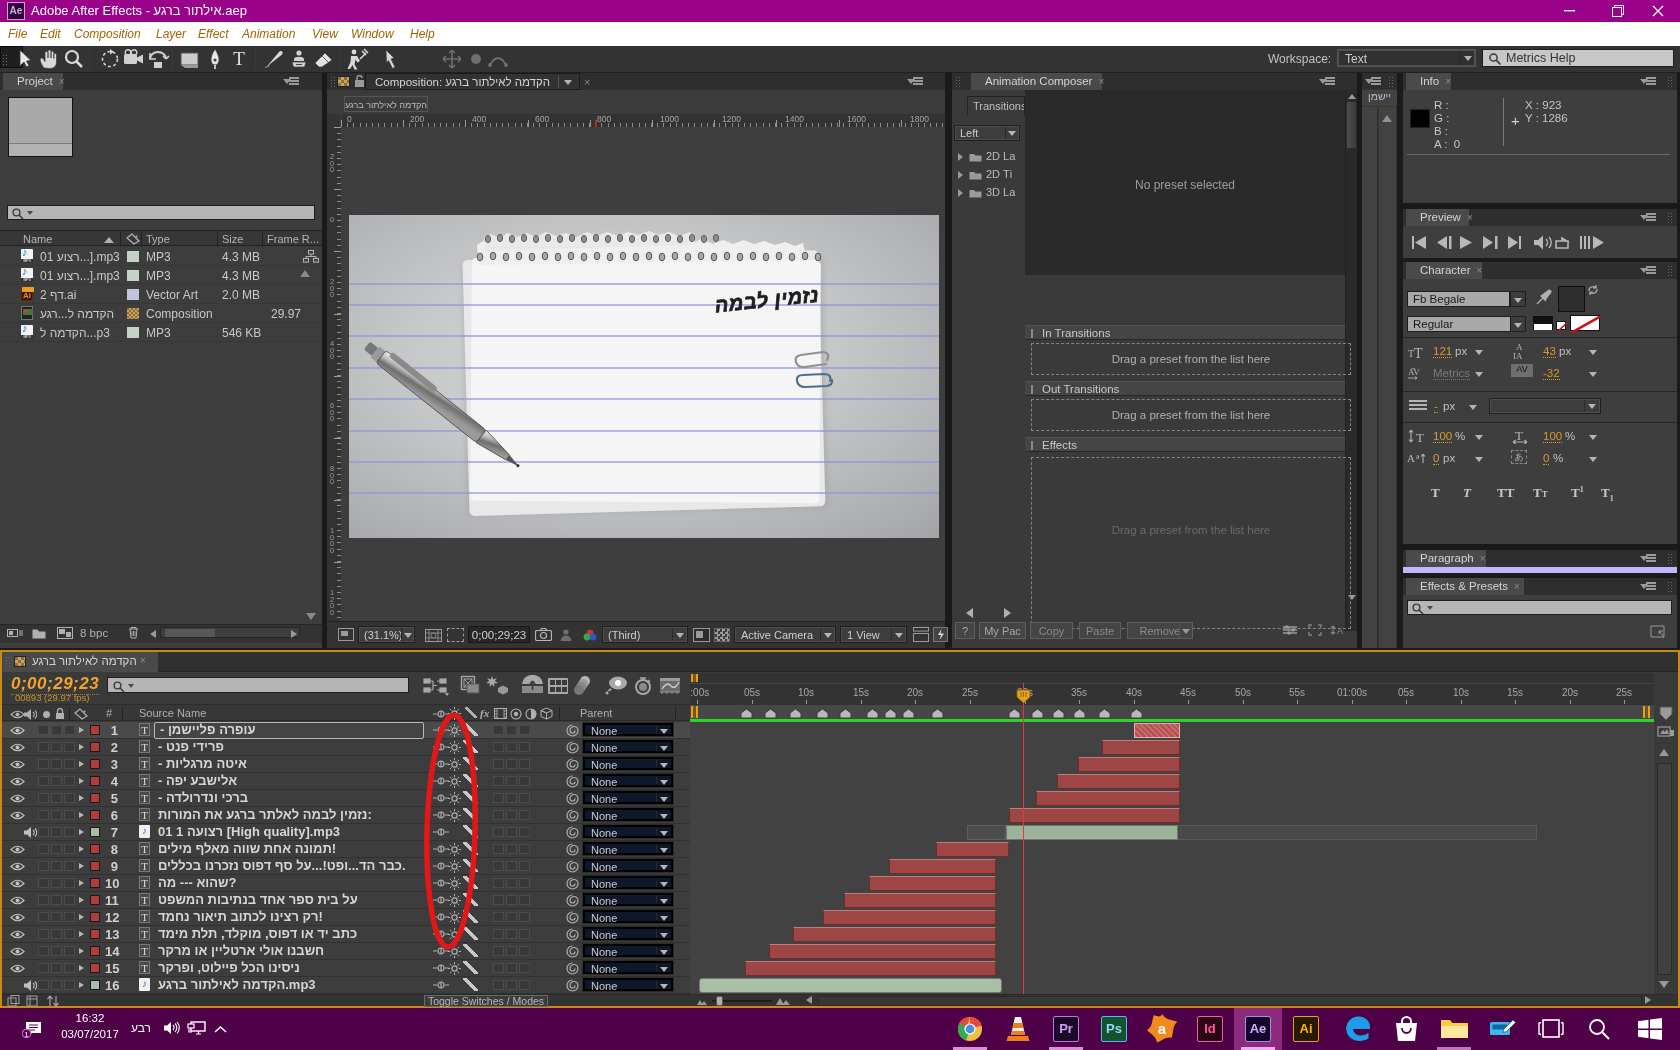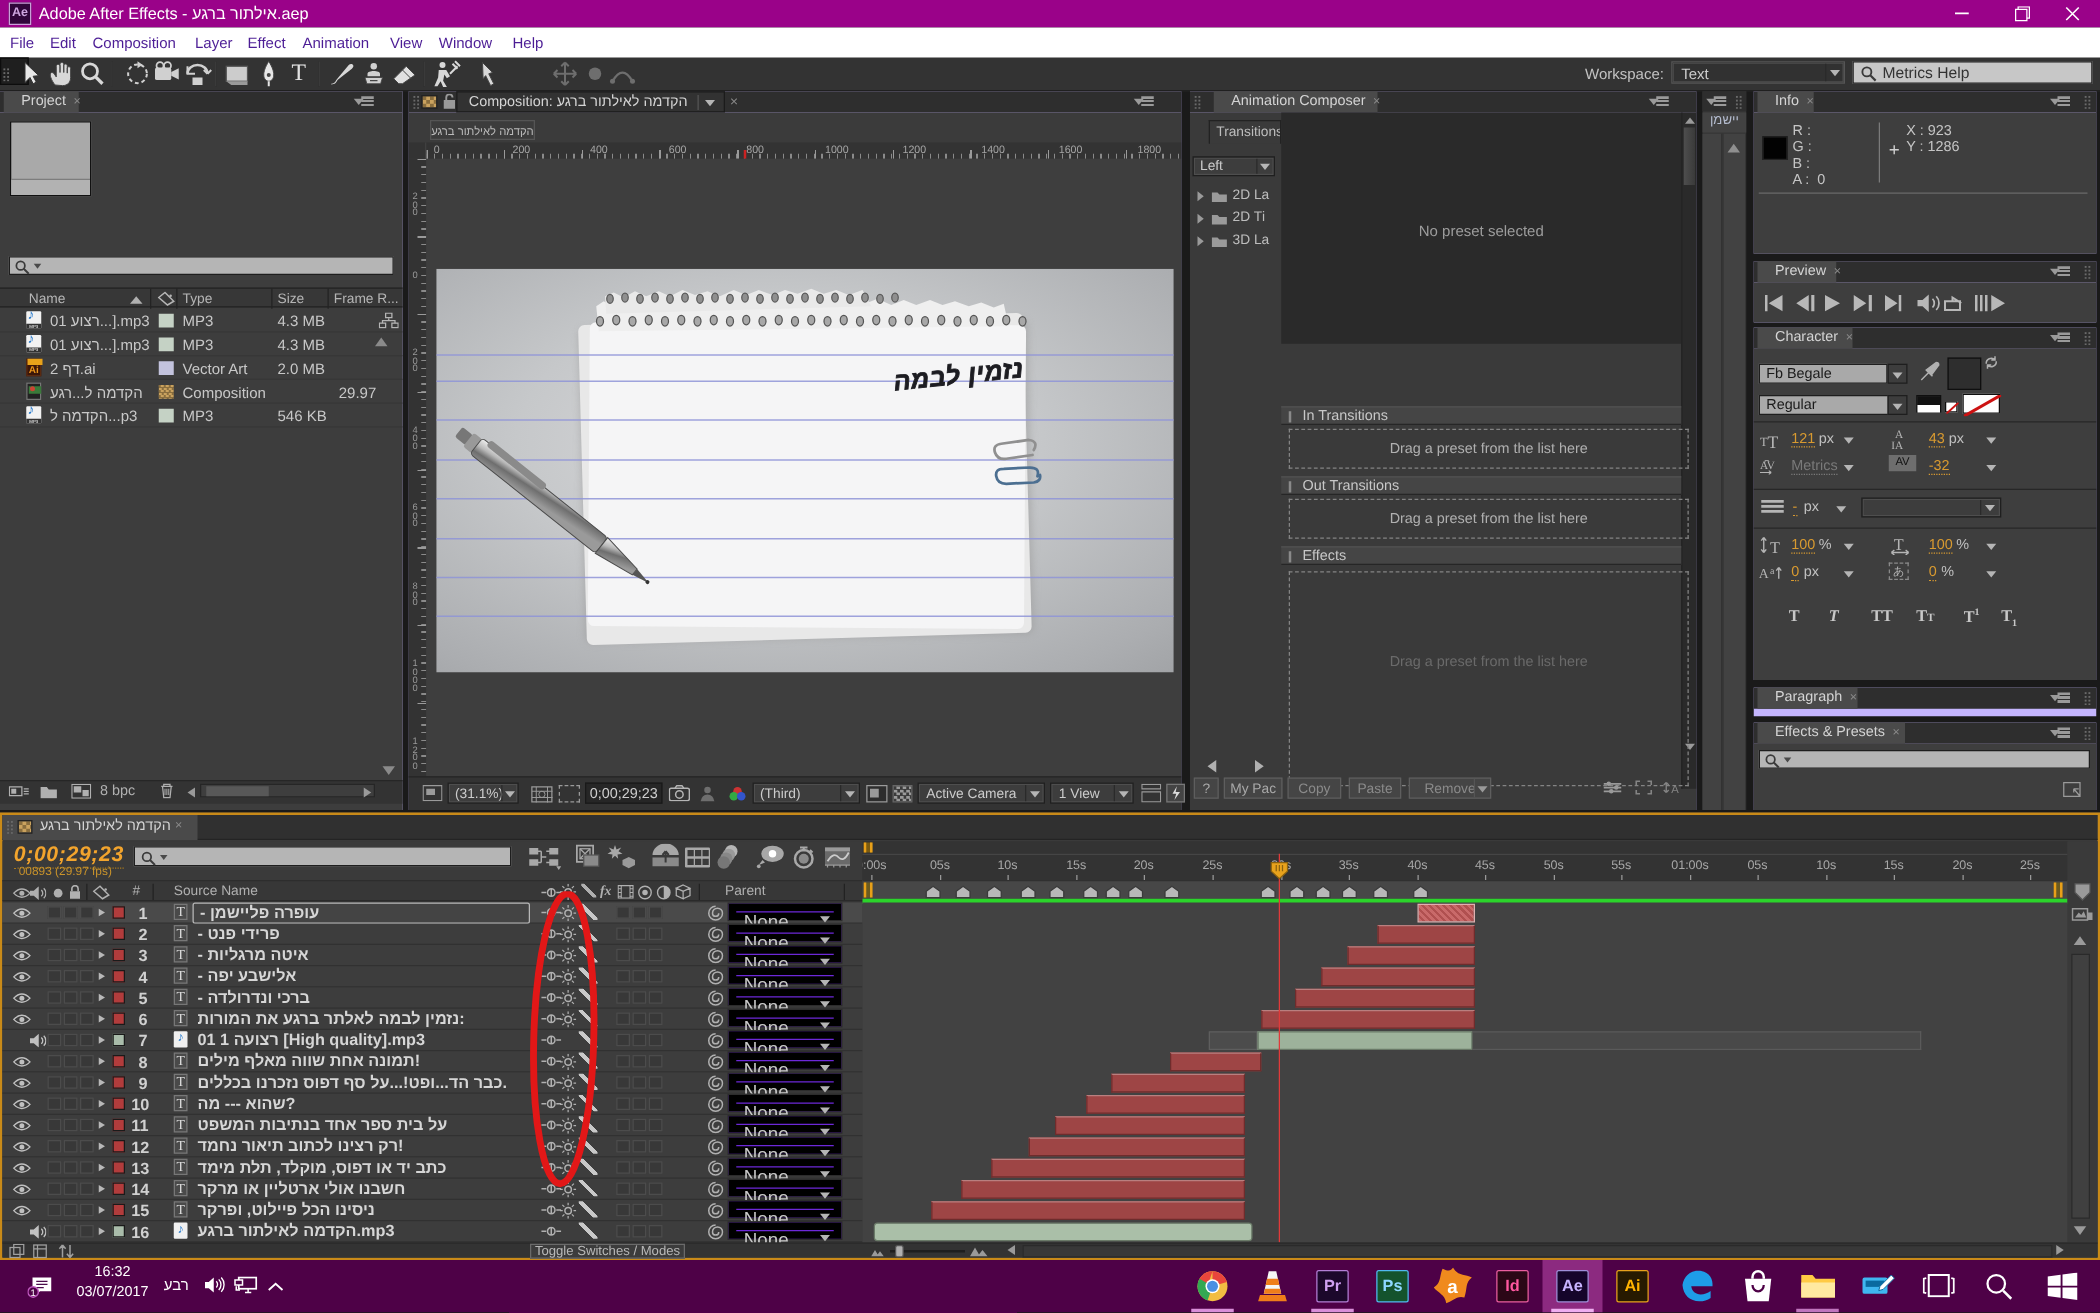--- a/index.html
+++ b/index.html
@@ -10,22 +10,22 @@
 
 
 #titlebar { left:0; top:0; width:1680px; height:22px; background:#9a0289; color:#fff; }
 #aelogo { left:7px; top:2px; width:18px; height:18px; background:#30063a; border:1px solid #c9a0d8;
   color:#cfa6e0; font-size:10px; font-weight:bold; text-align:center; line-height:16px; }
 #wtitle { left:31px; top:3px; font-size:13px; color:#fff; white-space:nowrap; }
 .winbtn { top:0; width:40px; height:22px; }
 .winbtn svg { position:absolute; left:14px; top:5px; }
 
 
-#menubar { left:0; top:22px; width:1680px; height:38px; background:#ffffff; color:#4c1d95;
-  font-size:12px; }
+#menubar { left:0; top:22px; width:1680px; height:38px; background:#ffffff; color:#a16207;
+  font-size:12px;font-style:italic; }
 #menubar span { position:absolute; top:5px; }
 
 
 #toolbar { left:0; top:46px; width:1680px; height:27px; background:#333333; border-bottom:1px solid #202020; }
 .tsep { position:absolute; top:3px; width:1px; height:20px; background:#242424; border-right:1px solid #3a3a3a; }
 .tool { position:absolute; top:2px; width:24px; height:22px; }
 #selslot { left:10px; top:2px; width:23px; height:22px; background:#1f1f1f; border:1px solid #0d0d0d; }
 #wslabel { left:1268px; top:6px; font-size:12px; color:#c2c2c2; }
 #wsdrop { left:1337px; top:3px; width:139px; height:18px; background:#313131; border:1px solid #555;
   font-size:12px; color:#cccccc; }
@@ -69,21 +69,21 @@
 #tltabs { position:absolute; left:0; top:0; width:1676px; height:20px; background:#303030; border-bottom:1px solid #242424; }
 #tltab { position:absolute; left:0; top:0; width:156px; height:20px; background:#4a4a4a; color:#d4d4d4; font-size:11.5px; }
 #tlc { position:absolute; left:0; top:21px; width:1676px; height:333px; background:#3a3a3a; }
 .trow { position:absolute; left:0; width:688px; height:17px; background:#3d3d3d; border-bottom:1px solid #313131; font-size:13px; color:#d6d6d6; }
 .trow.sel { background:#4a4a4a; }
 .ic { position:absolute; }
 .cb { position:absolute; top:3px; width:11px; height:10px; border:1px solid #4c4c4c; background:#383838; }
 .tname { position:absolute; left:156px; top:0px; font-weight:bold; white-space:nowrap; }
 .selname { left:158px; }
 .trow.sel:before { content:""; position:absolute; left:152px; top:0; width:268px; height:15px; border:1px solid #b8b8b8; border-radius:2px; background:#444; }
-.pdrop { position:absolute; left:581px; top:1px; width:90px; height:13px; background:#6d28d9; border:6px solid #000000; box-shadow:0 0 0 1px #2c2c2c; font-size:15px; }
+.pdrop { position:absolute; left:581px; top:1px; width:90px; height:13px; background:#0f172a; border:2px solid #000000; box-shadow:0 0 0 1px #2c2c2c; font-size:11px; }
 .pdrop b { position:absolute; left:6px; top:0; font-weight:normal; color:#c8c8c8; }
 .dv2 { position:absolute; right:14px; top:1px; bottom:1px; width:1px; background:#2a2a2a; }
 .da2 { position:absolute; right:3px; top:4px; border-left:4px solid transparent; border-right:4px solid transparent; border-top:5px solid #b5b5b5; }
 #tgraph { position:absolute; left:688px; top:49px; width:964px; height:272px; background:#424242; }
 .bar { position:absolute; height:15px; }
 .bar.red { background:#9e4545; border:1px solid #6e2c2c; border-top-color:#b97f7f; }
 .bar.sel { background:repeating-linear-gradient(45deg,#c96a6a 0 2px,#b05050 2px 4px); border:1px solid #e0b0b0; }
 .bar.grn { background:#9db29b; border:1px solid #6a7a68; }
 .bar.grn16 { background:#aabfa8; border:1px solid #6a7a68; border-radius:3px; }
 .bar.g7a { background:#4c4c4c; border:1px solid #5e5e5e; }

